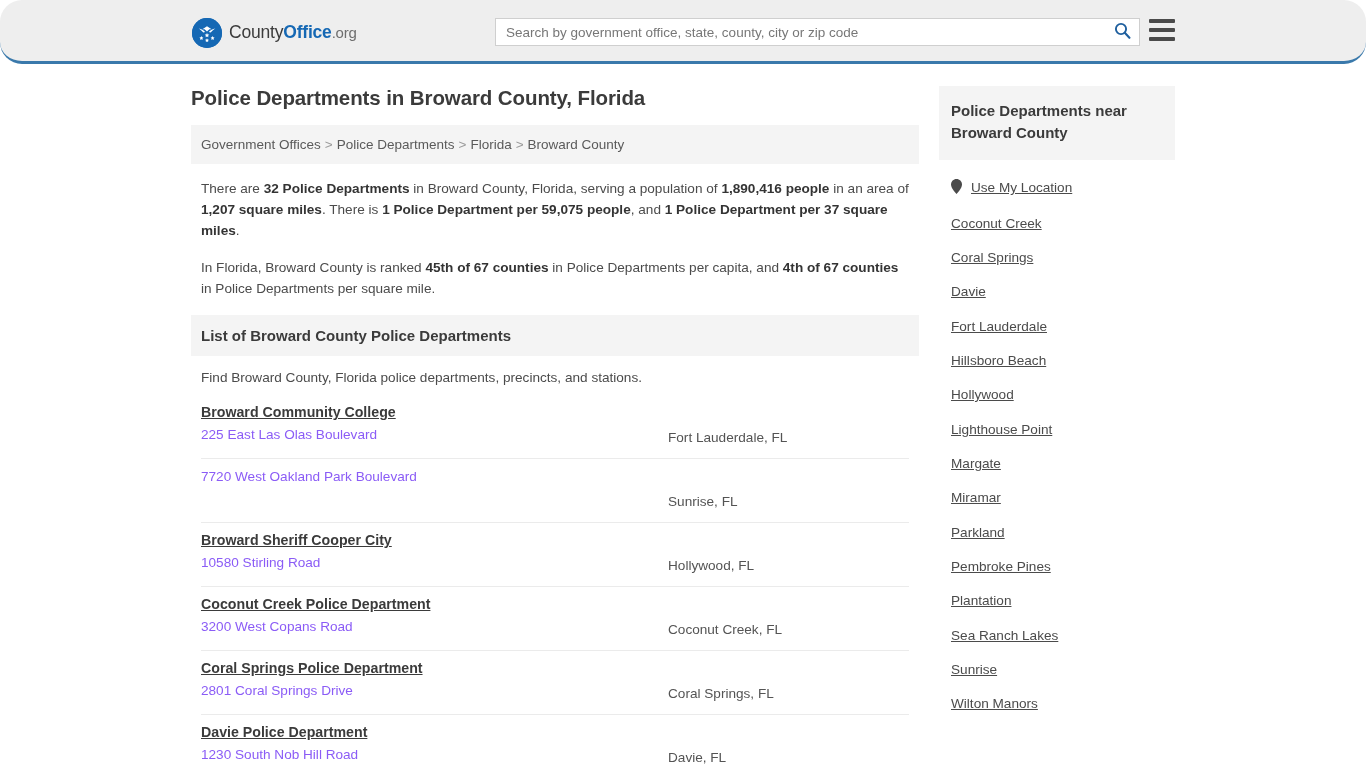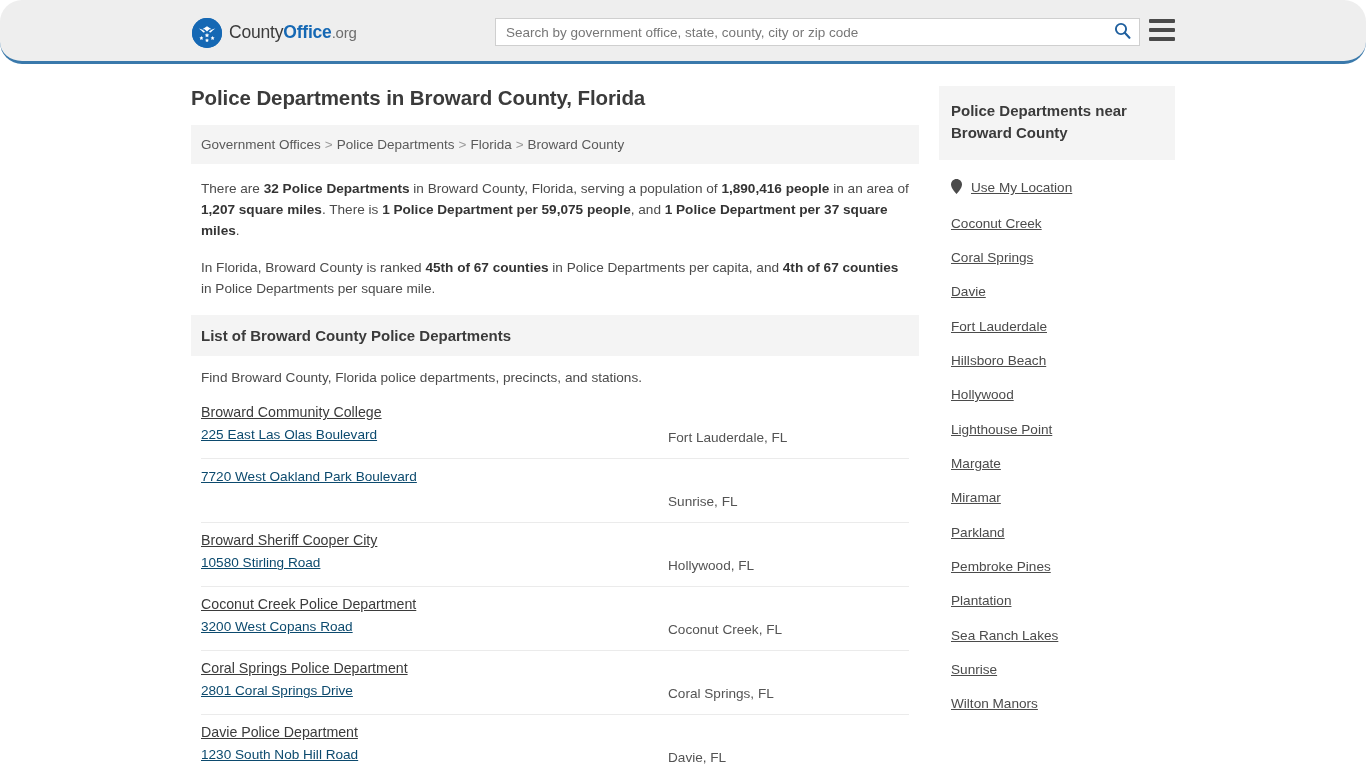--- a/index.html
+++ b/index.html
@@ -173,31 +173,30 @@
   .listing { padding: 0 10px; }
   .row {
     padding: 8px 0 10px 0;
     border-bottom: 1px solid #ebebeb;
     position: relative;
     min-height: 64px;
   }
   .row .name {
     display: inline-block;
     font-size: 14.2px;
-    font-weight: 400;
+    font-weight: 700;
     color: #3b3b3b;
     text-decoration: underline;
     cursor: pointer;
     margin-bottom: 5px;
   }
   .row .addr {
     font-size: 13.6px;
-    color: #0c4a6e;
+    color: #8b5cf6;
     line-height: 1.5;
-    text-decoration: underline;
   }
   .row .city {
     position: absolute;
     left: 467px;
     bottom: 10px;
     font-size: 13.6px;
     color: #545454;
     line-height: 1.5;
     white-space: nowrap;
   }

